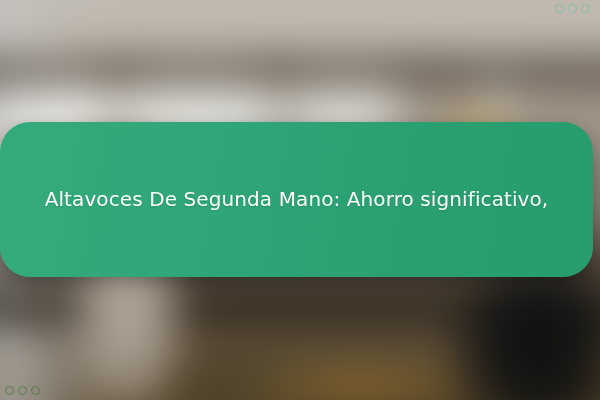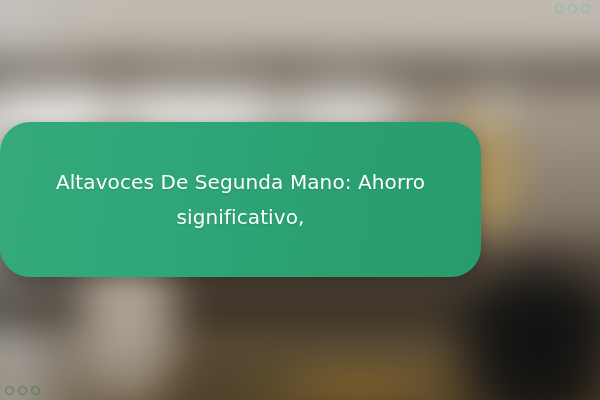--- a/index.html
+++ b/index.html
@@ -141,21 +141,21 @@
     background:
       linear-gradient(180deg, rgba(0,0,0,0) 60%, rgba(0,0,0,0.22) 100%),
       linear-gradient(90deg, rgba(0,0,0,0.10) 0%, rgba(0,0,0,0) 20%);
   }
 
   
   .banner {
     position: absolute;
     left: 0;
     top: 122px;
-    width: 481px;
+    width: 593px;
     height: 155px;
     border-radius: 30px;
     background: linear-gradient(100deg, #35ab7b 0%, #2fa678 38%, #2aa070 70%, #279c6d 100%);
     box-shadow: 0 6px 18px rgba(0,0,0,0.28);
     display: flex;
     align-items: center;
     justify-content: center;
     box-sizing: border-box;
     padding: 0 40px;
   }

